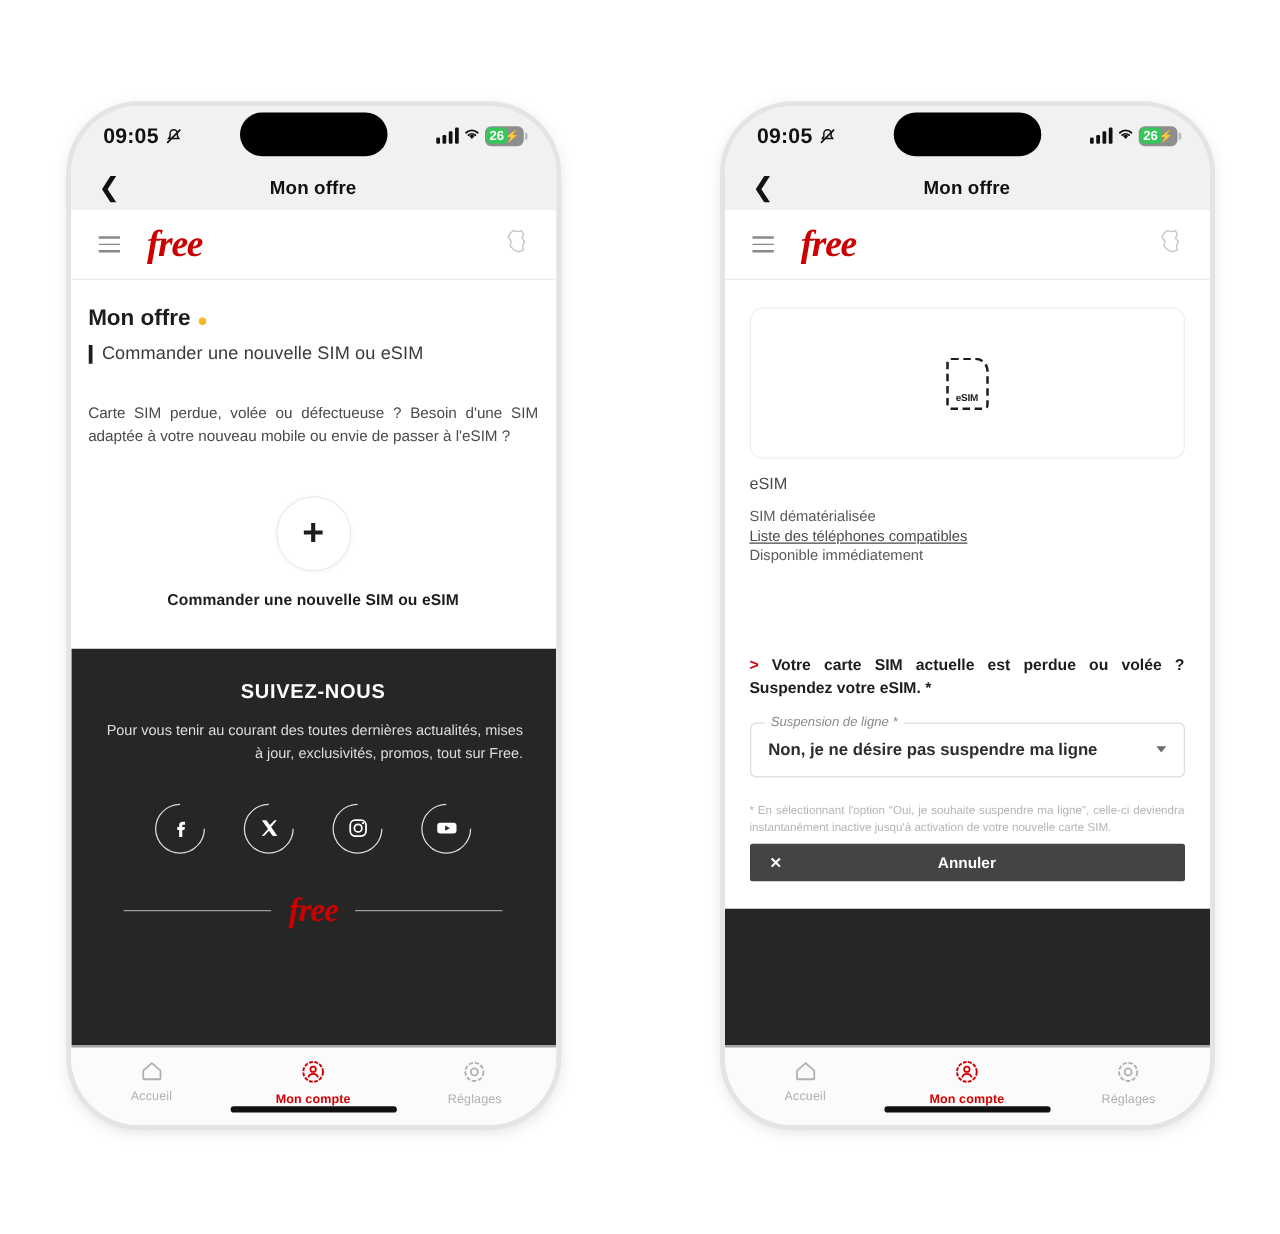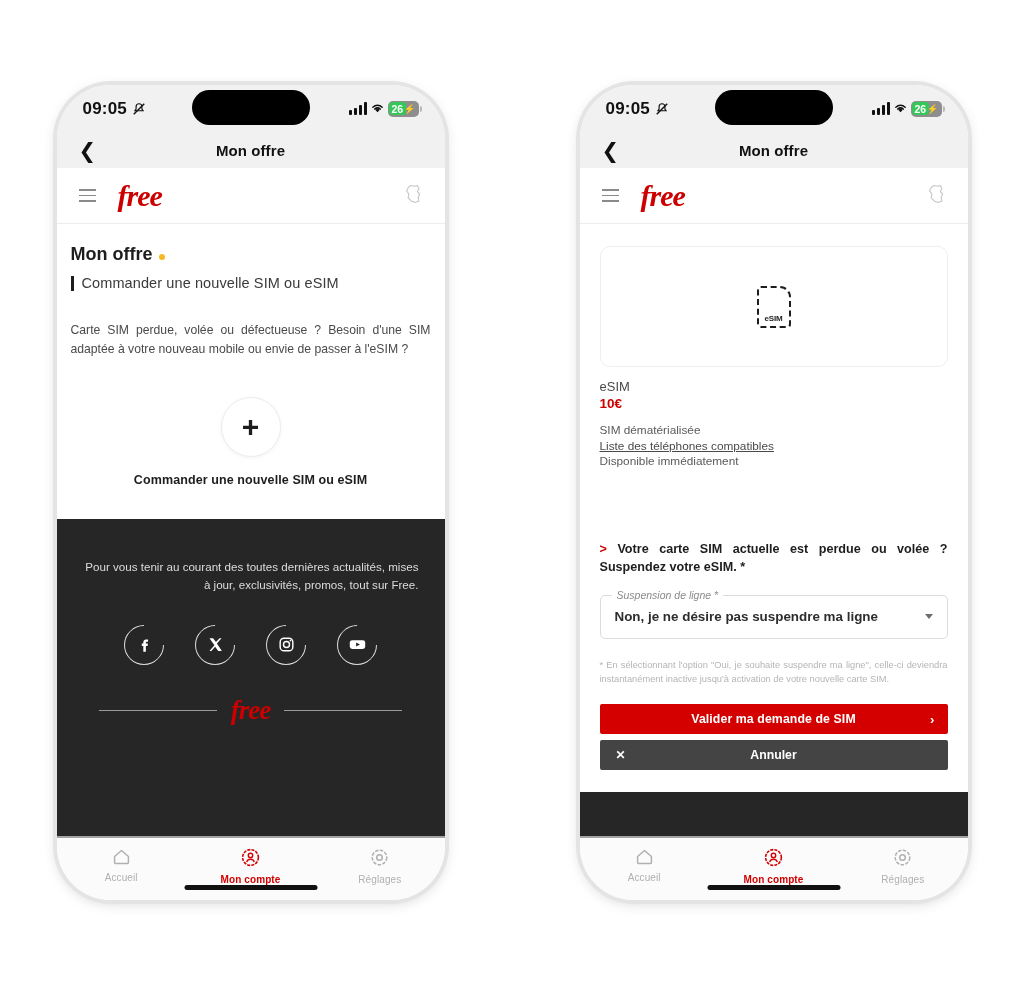--- a/index.html
+++ b/index.html
@@ -506,20 +506,21 @@
 
         <div class="plus-block">
           <div class="plus-circle">
               <span>+</span>
             </div>
           <div class="plus-label">Commander une nouvelle SIM ou eSIM</div>
         </div>
       </div>
 
       <div class="darkfoot">
+        <div class="foot-title">SUIVEZ-NOUS</div>
         <div class="foot-desc">Pour vous tenir au courant des toutes dernières actualités, mises à jour, exclusivités, promos, tout sur Free.</div>
         <div class="socials">
           <span class="soc">
               <span class="ring"></span>
             <svg width="19" height="19" viewBox="0 0 24 24">
                 <path d="M14.5 8.5h2V5.6h-2.4c-2.4 0-3.6 1.4-3.6 3.6v1.6H8.6v3h1.9V21h3.2v-7.2h2.2l.4-3h-2.6V9.6c0-.8.3-1.1 1-1.1z" fill="#fff"></path>
               </svg>
           </span>
           <span class="soc">
               <span class="ring"></span>
@@ -631,45 +632,40 @@
 
     <div class="screen">
       <div class="content2">
 
         <div class="sim-card-box">
           <div class="esim-glyph">
             <span>eSIM</span>
           </div>
         </div>
         <div class="esim-name">eSIM</div>
-        <div class="esim-price">10€</div>
         <div class="esim-meta">
           <div>SIM dématérialisée</div>
           <a>Liste des téléphones compatibles</a>
           <div>Disponible immédiatement</div>
         </div>
 
         <div class="q-block">
           <div class="q-text">
             <span class="q-arrow">&gt;</span>
             <span>Votre carte SIM actuelle est perdue ou volée ? Suspendez votre eSIM. *</span>
           </div>
 
           <div class="field">
             <span class="field-label">Suspension de ligne *</span>
             <span class="field-value">Non, je ne désire pas suspendre ma ligne</span>
             <span class="field-caret"></span>
           </div>
 
           <div class="footnote">* En sélectionnant l'option "Oui, je souhaite suspendre ma ligne", celle-ci deviendra instantanément inactive jusqu'à activation de votre nouvelle carte SIM.</div>
 
-          <div class="btn-primary">
-            <span>Valider ma demande de SIM</span>
-            <span class="chev">›</span>
-          </div>
           <div class="btn-secondary">
             <span class="xmark">✕</span>
             <span>Annuler</span>
           </div>
         </div>
       </div>
       <div class="dark-strip"></div>
     </div>
 
     <div class="tabbar">

